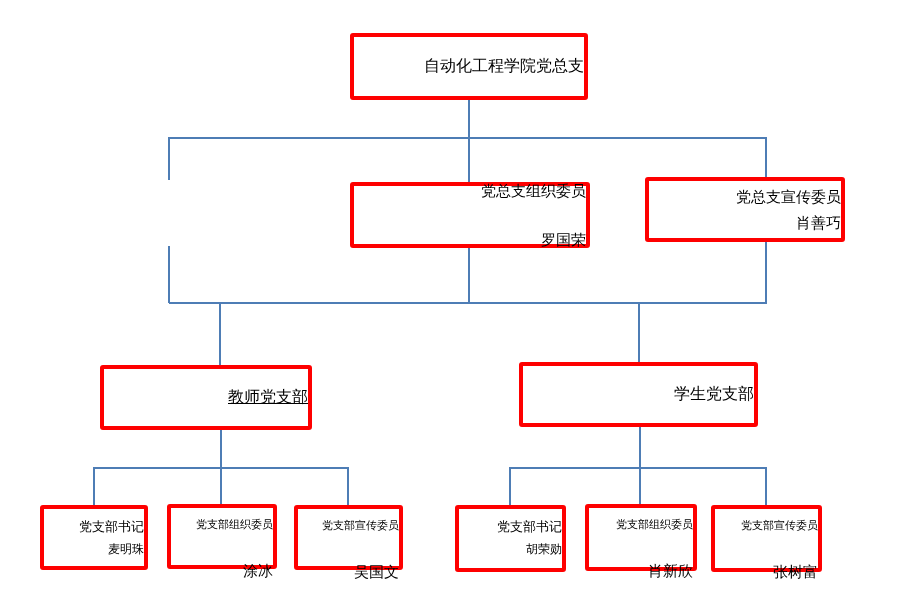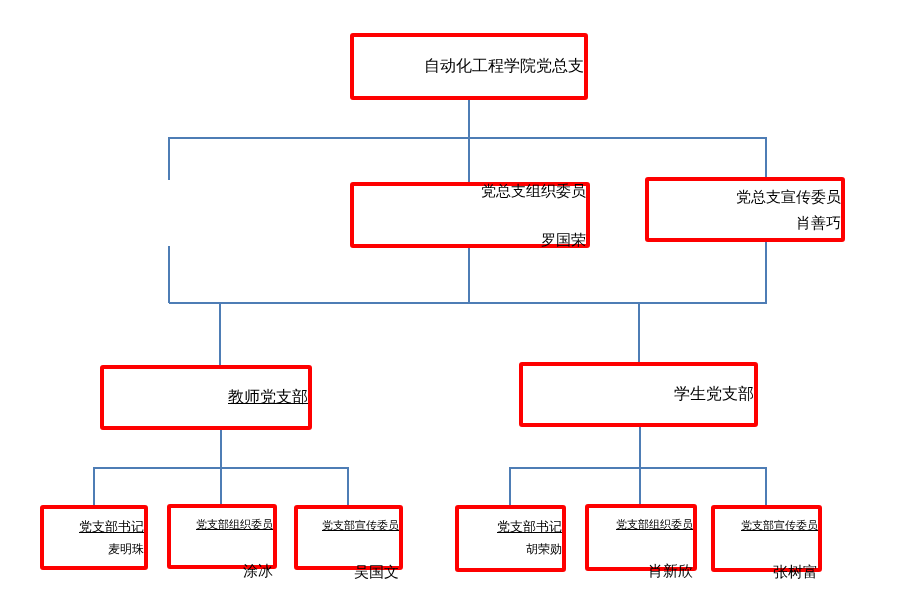--- a/index.html
+++ b/index.html
@@ -20,21 +20,21 @@
     display:flex;
     flex-direction:column;
     align-items:flex-end;
     justify-content:center;
     text-align:center;
     line-height:1.55;
   }
   .node .lbl{font-size:16px;}
   .node.lv2 .t,.node.lv2 .n{font-size:15px;line-height:26px;}
   .node.leaf{justify-content:flex-start;padding-top:7px;}
-  .node.leaf .t{font-size:13px;line-height:22px;text-decoration:underline;}
+  .node.leaf .t{font-size:13px;line-height:22px;}
   .node.leaf .n{font-size:12px;line-height:22px;}
   .node.leaf.small-title .t{font-size:11px;line-height:20px;}
   .node.leaf.small-title .n{font-size:15px;line-height:22px;margin-top:25px;}
   .line{position:absolute;background:#4e7db5;}
   .line.v{width:2px;}
   .line.h{height:2px;}
 </style>
 </head>
 <body>
 

